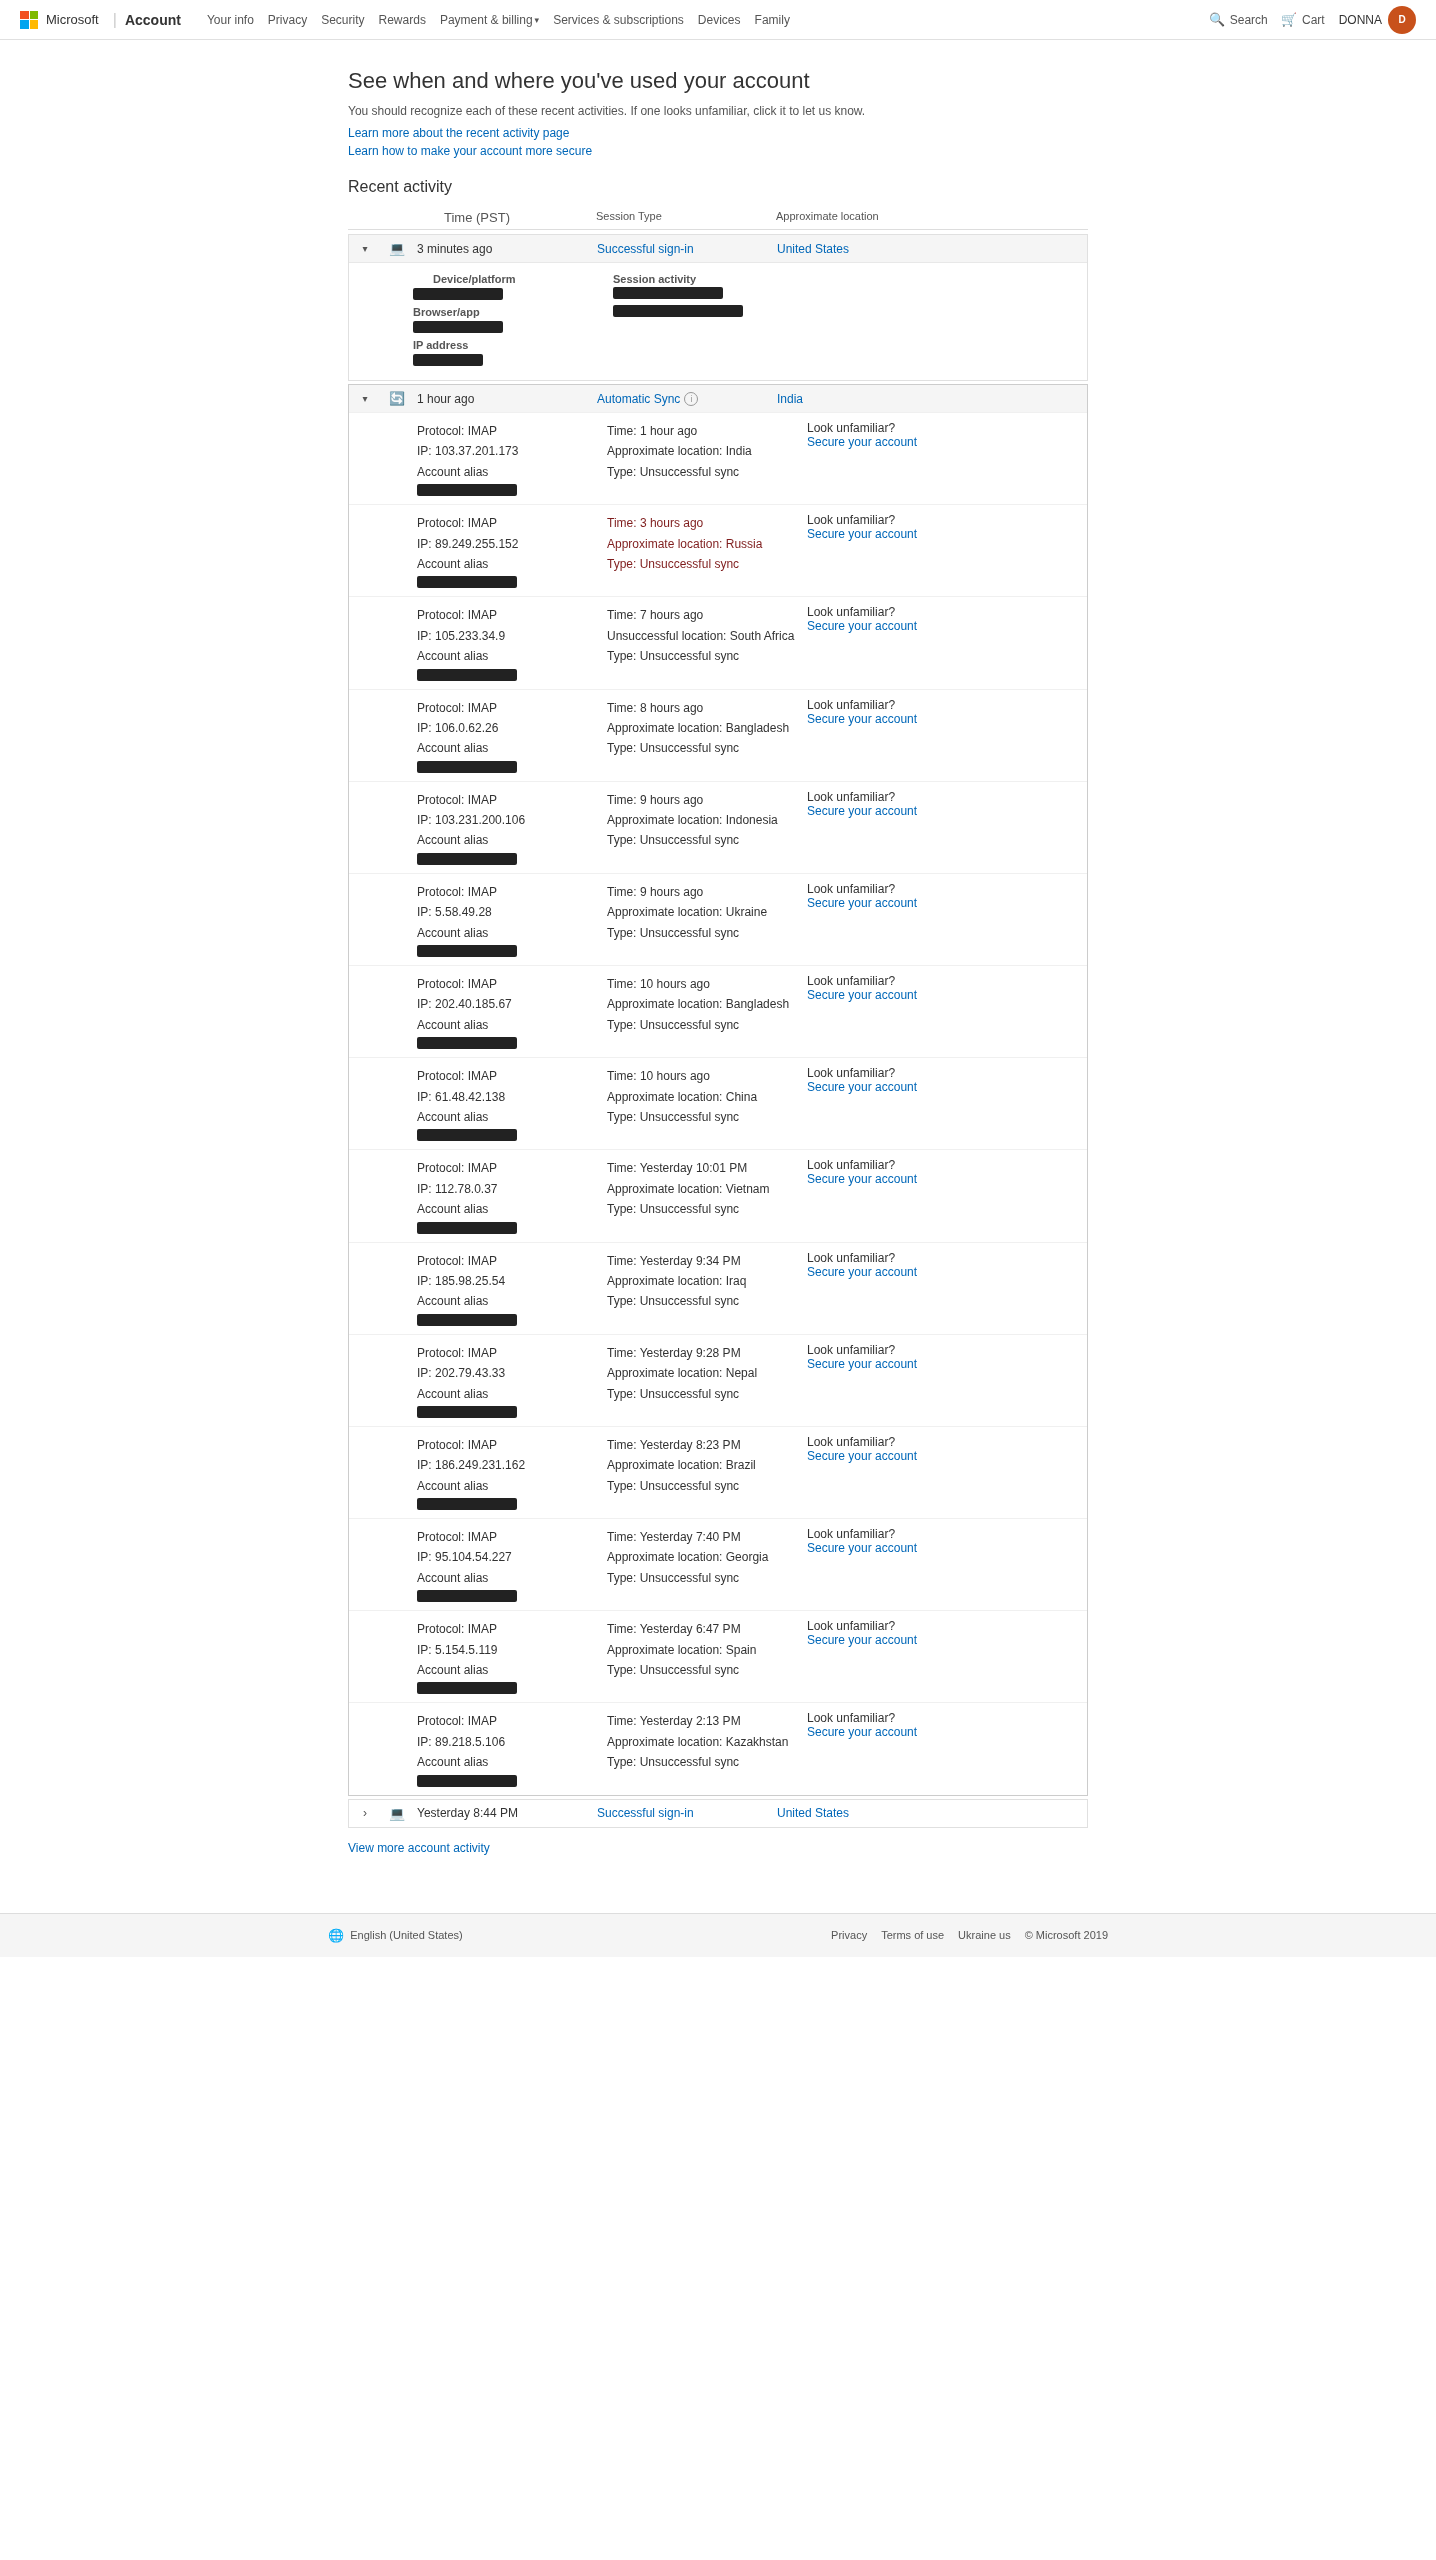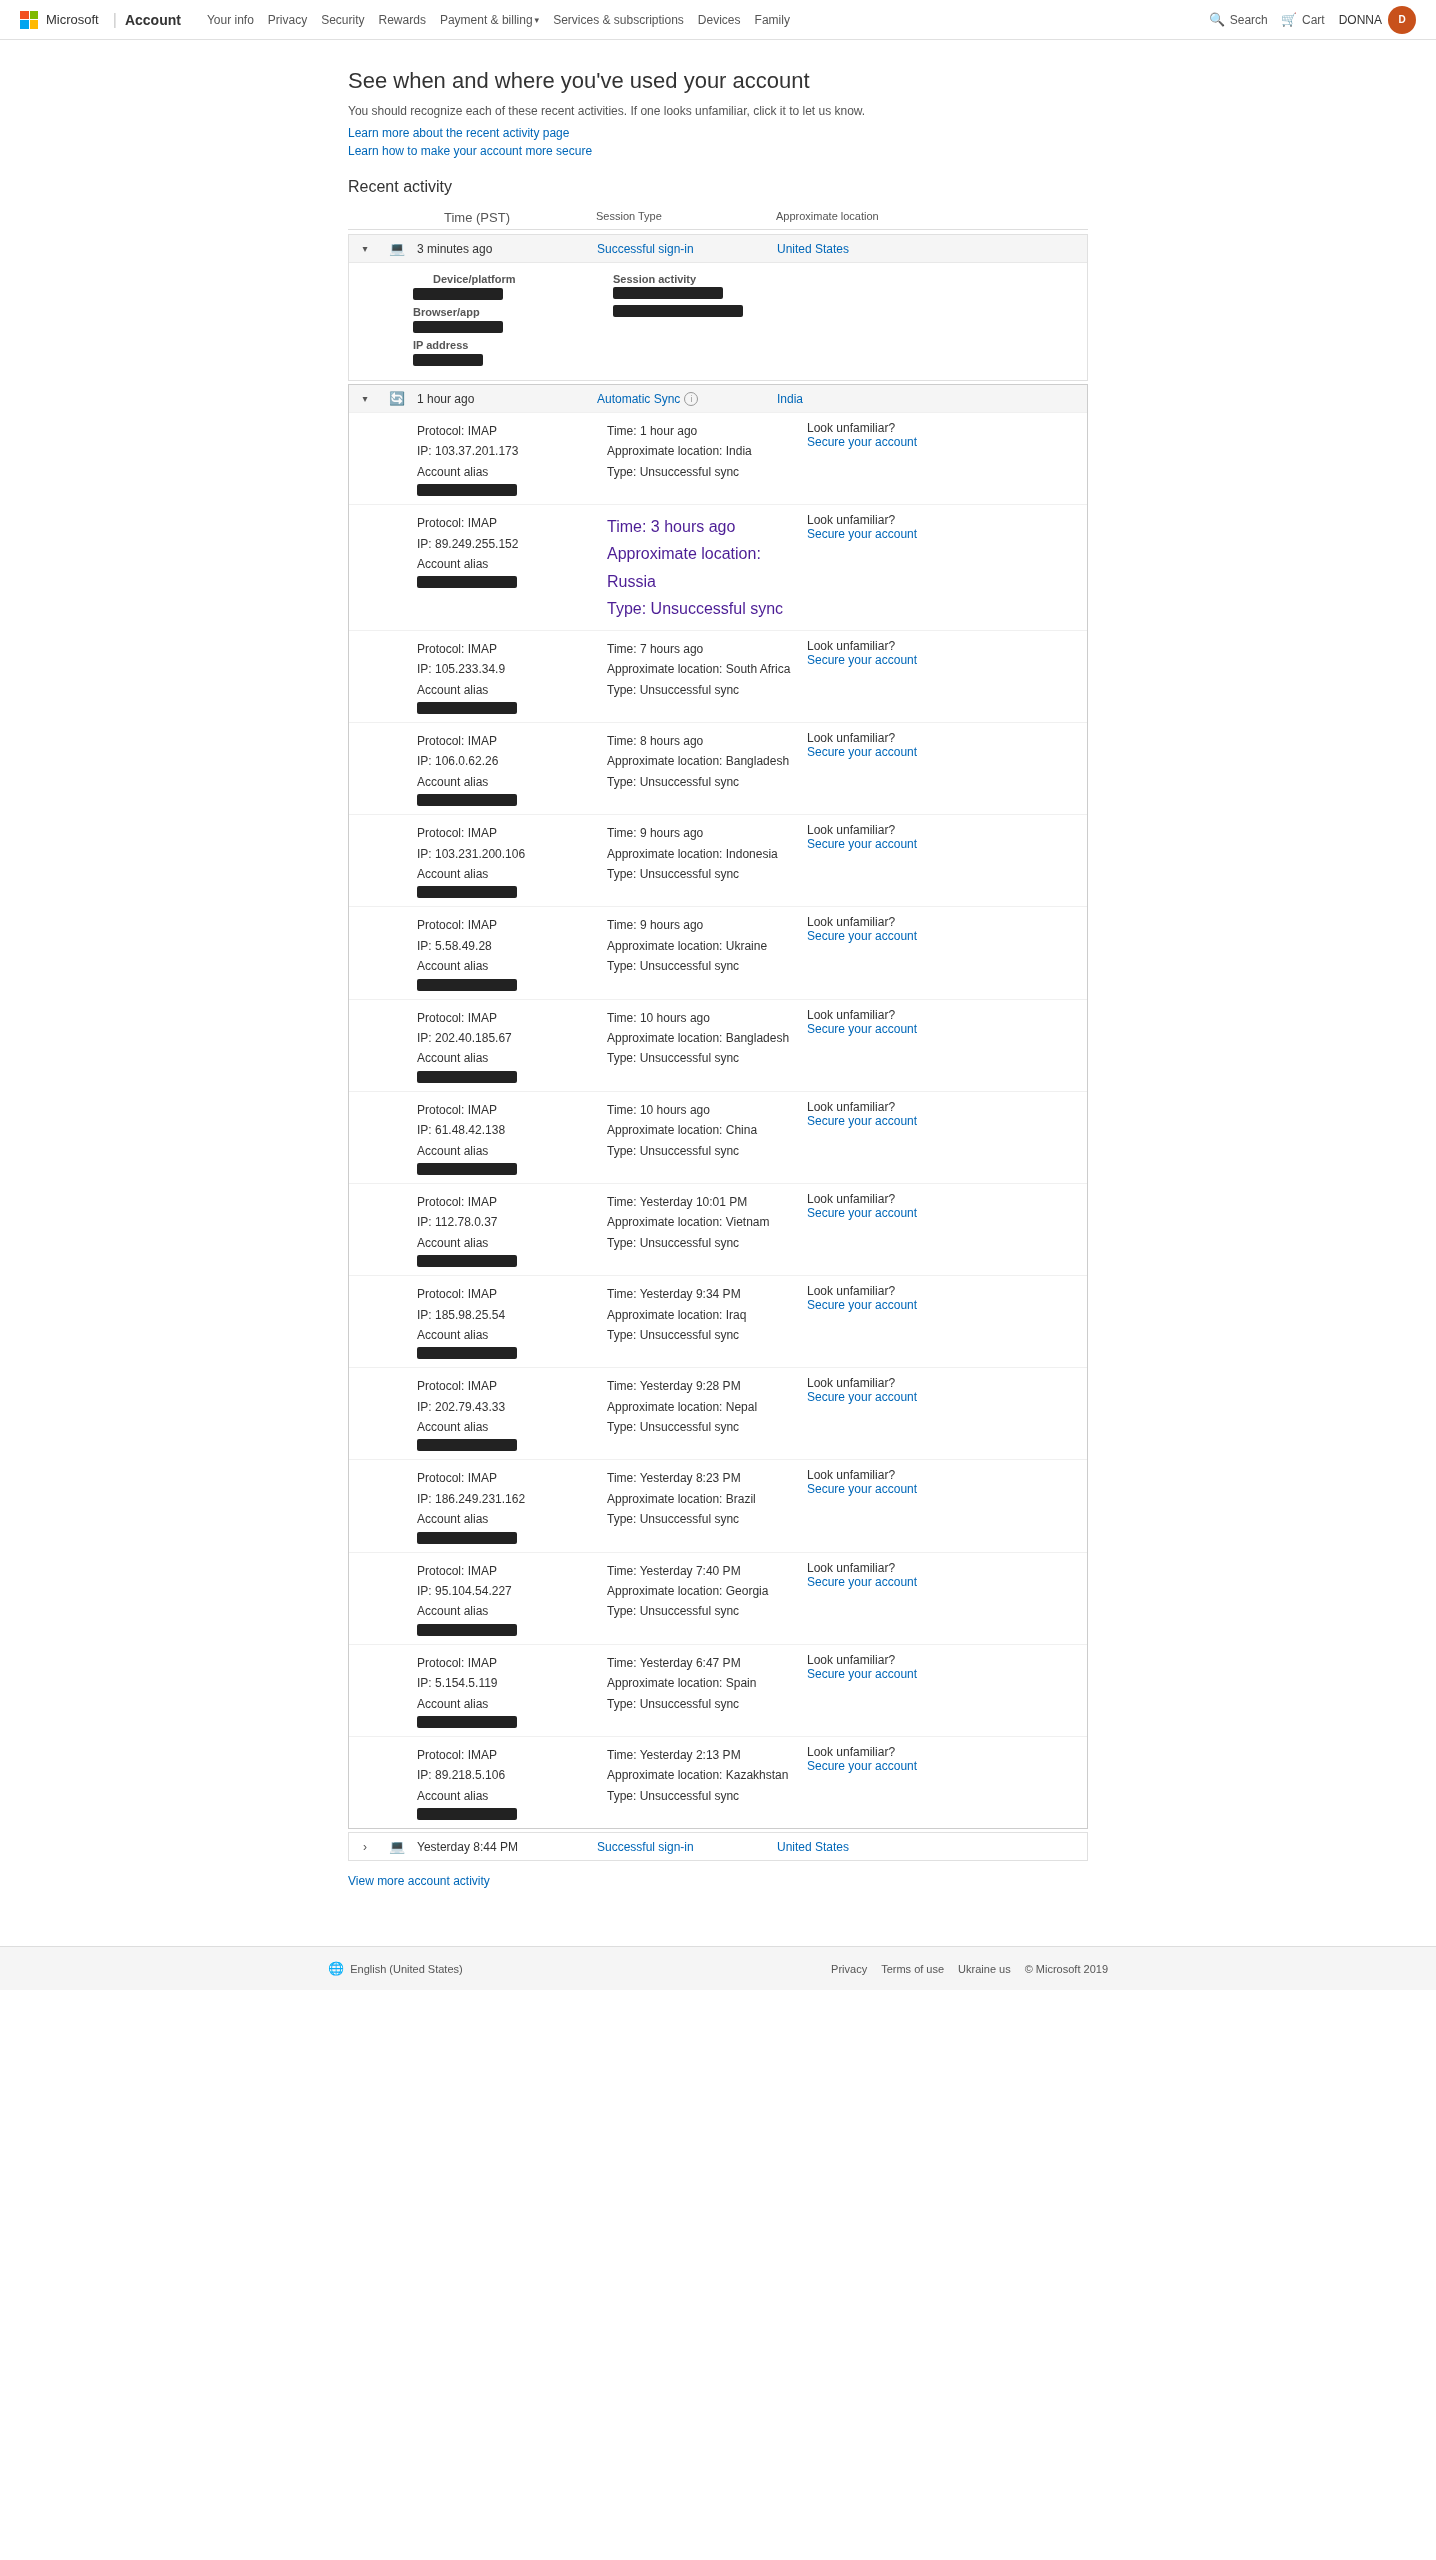--- a/index.html
+++ b/index.html
@@ -127,42 +127,42 @@
       </div>
 
       <div style="display:grid;grid-template-columns:64px 190px 200px 1fr;padding:8px 0;border-top:1px solid #f0f0f0;align-items:start;">
         <div></div>
         <div style="font-size:12px;color:#333;padding:0 4px;line-height:1.7;">
           <div>Protocol: IMAP</div>
           <div>IP: 89.249.255.152</div>
           <div>Account alias</div>
           <div style="background:#222;height:12px;width:100px;border-radius:2px;margin-top:2px;"></div>
         </div>
-        <div style="font-size:16px;color:#4c1d95;padding:0 4px;line-height:1.7;">
+        <div style="font-size:12px;color:#7f1d1d;padding:0 4px;line-height:1.7;">
           <div>Time: 3 hours ago</div>
           <div>Approximate location: Russia</div>
           <div>Type: Unsuccessful sync</div>
         </div>
         <div style="font-size:12px;padding:0 4px;">
           <div style="color:#333;">Look unfamiliar?</div>
           <a href="#" style="color:#0067b8;text-decoration:none;font-size:12px;">Secure your account</a>
         </div>
       </div>
 
       <div style="display:grid;grid-template-columns:64px 190px 200px 1fr;padding:8px 0;border-top:1px solid #f0f0f0;align-items:start;">
         <div></div>
         <div style="font-size:12px;color:#333;padding:0 4px;line-height:1.7;">
           <div>Protocol: IMAP</div>
           <div>IP: 105.233.34.9</div>
           <div>Account alias</div>
           <div style="background:#222;height:12px;width:100px;border-radius:2px;margin-top:2px;"></div>
         </div>
         <div style="font-size:12px;color:#333;padding:0 4px;line-height:1.7;">
           <div>Time: 7 hours ago</div>
-          <div>Approximate location: South Africa</div>
+          <div>Unsuccessful location: South Africa</div>
           <div>Type: Unsuccessful sync</div>
         </div>
         <div style="font-size:12px;padding:0 4px;">
           <div style="color:#333;">Look unfamiliar?</div>
           <a href="#" style="color:#0067b8;text-decoration:none;font-size:12px;">Secure your account</a>
         </div>
       </div>
 
       <div style="display:grid;grid-template-columns:64px 190px 200px 1fr;padding:8px 0;border-top:1px solid #f0f0f0;align-items:start;">
         <div></div>

